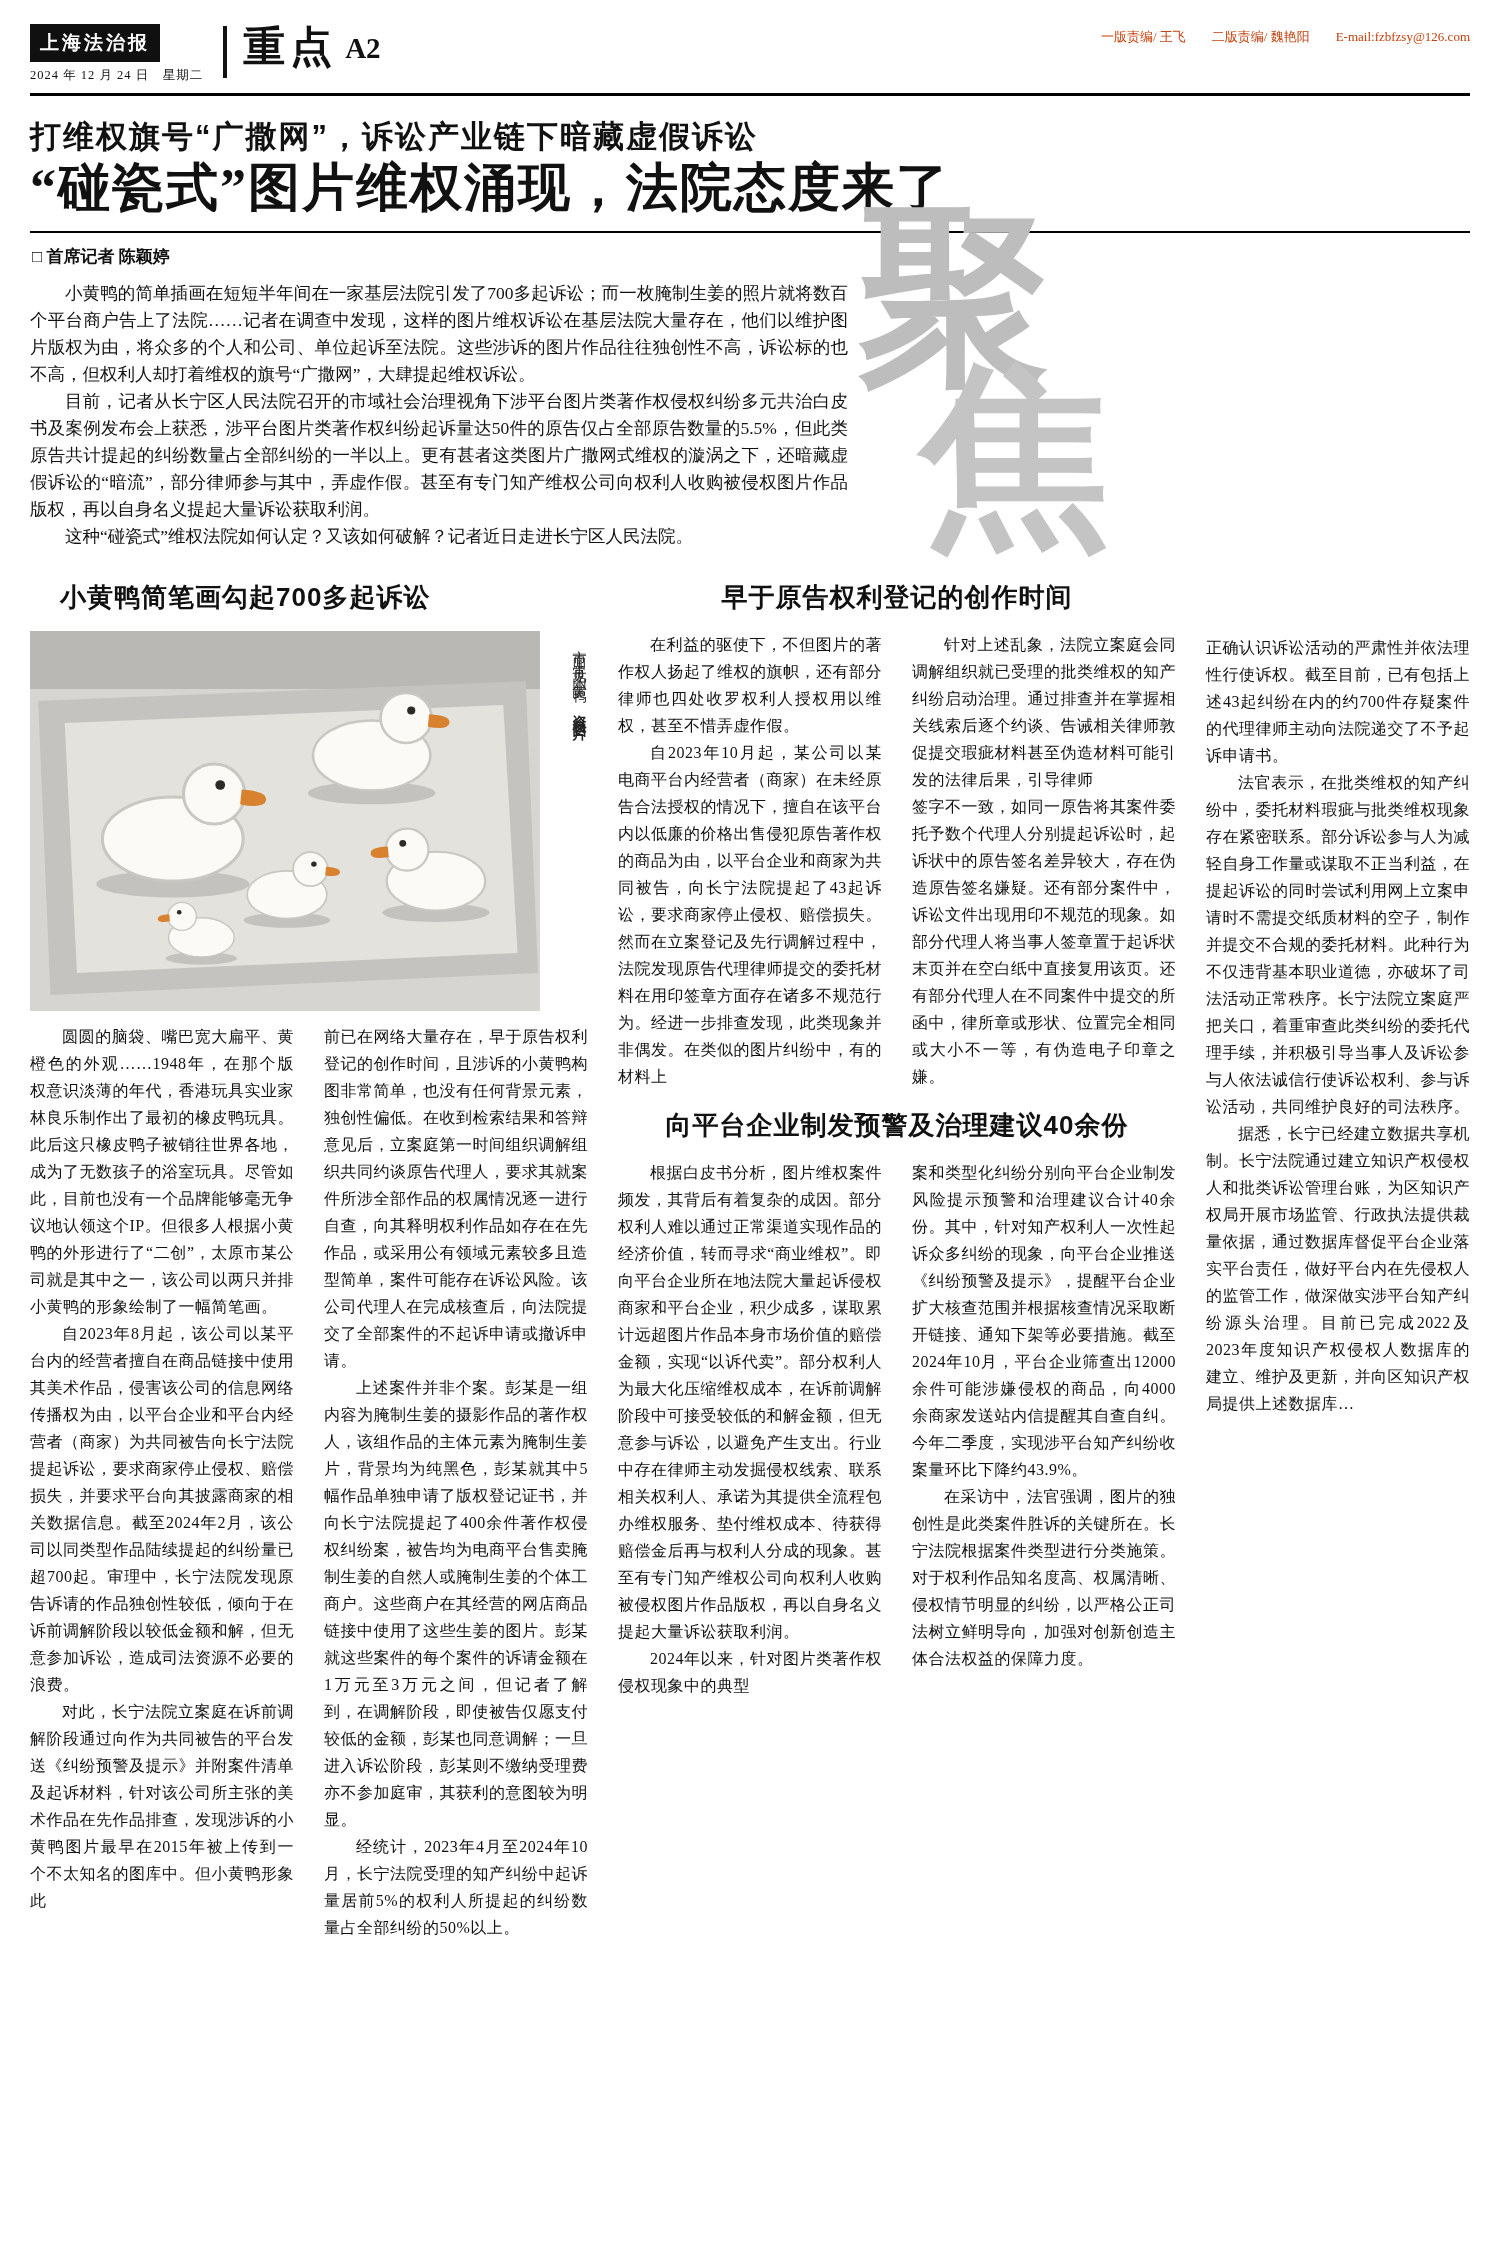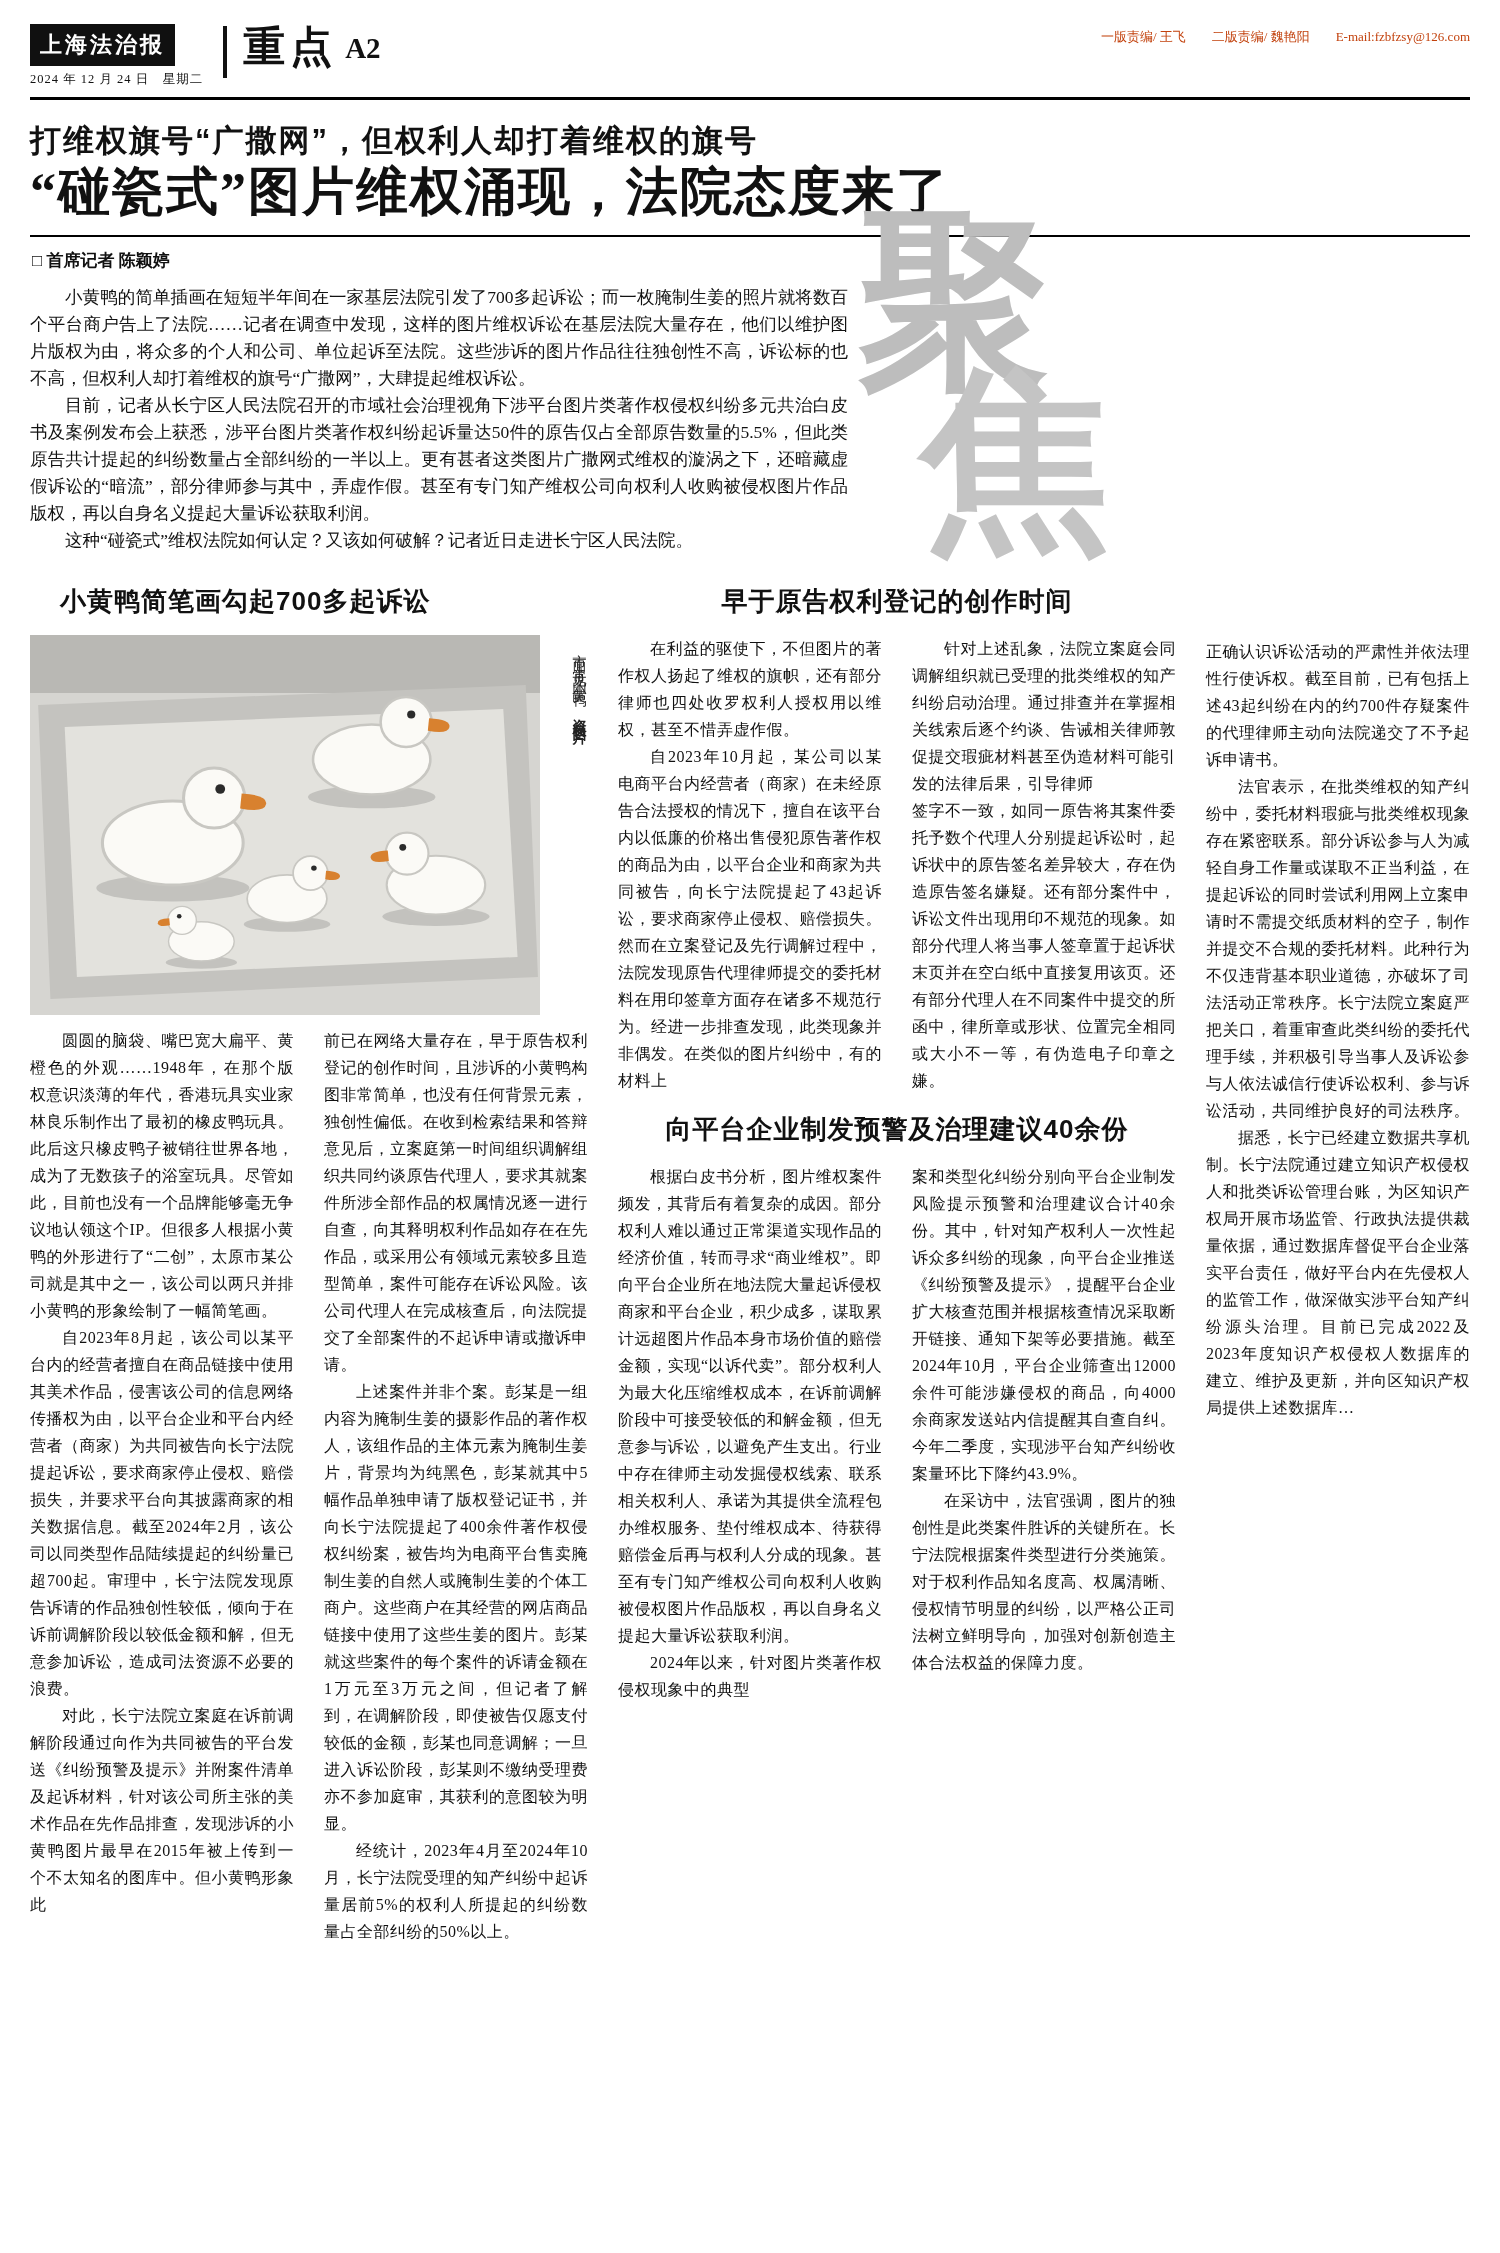--- a/index.html
+++ b/index.html
@@ -10,21 +10,21 @@
     padding: 24px 30px 30px 30px;
     font-family: "Liberation Serif", serif;
   }
 
   
   .masthead { display: flex; align-items: flex-start; }
   .mast-left { display: flex; flex-direction: column; }
   .logo {
     background: #101010; color: #fff; display: inline-block;
     font-family: "Liberation Sans", sans-serif; font-weight: bold;
-    font-size: 22px; letter-spacing: 3px; padding: 6px 10px; width: max-content;
+    font-size: 19px; letter-spacing: 3px; padding: 6px 10px; width: max-content;
   }
   .mast-date { font-size: 12.5px; margin-top: 5px; letter-spacing: 1px; }
   .mast-divider { width: 4px; height: 52px; background: #111; margin: 2px 16px 0 20px; }
   .section-label {
     font-family: "Liberation Sans", sans-serif; font-weight: bold;
     font-size: 42px; line-height: 1.1; letter-spacing: 5px;
   }
   .page-number {
     font-family: "Liberation Serif", serif; font-weight: bold;
     font-size: 29px; margin: 8px 0 6px 8px;
@@ -99,21 +99,21 @@
       <div class="mast-date">2024 年 12 月 24 日　星期二</div>
     </div>
     <div class="mast-divider"></div>
     <div class="section-label">重点</div>
     <div class="page-number">A2</div>
     <div class="editors">一版责编/ 王飞　　二版责编/ 魏艳阳　　E-mail:fzbfzsy@126.com</div>
   </header>
   <div class="mast-rule"></div>
 
   <section class="headline-block">
-    <div class="kicker">打维权旗号“广撒网”，但权利人却打着维权的旗号</div>
+    <div class="kicker">打维权旗号“广撒网”，诉讼产业链下暗藏虚假诉讼</div>
     <h1 class="main-title">“碰瓷式”图片维权涌现，法院态度来了</h1>
     <div class="title-rule"></div>
     <div class="byline">□  首席记者  陈颖婷</div>
     <div class="lead">
         <p class="para ind">小黄鸭的简单插画在短短半年间在一家基层法院引发了700多起诉讼；而一枚腌制生姜的照片就将数百个平台商户告上了法院……记者在调查中发现，这样的图片维权诉讼在基层法院大量存在，他们以维护图片版权为由，将众多的个人和公司、单位起诉至法院。这些涉诉的图片作品往往独创性不高，诉讼标的也不高，但权利人却打着维权的旗号“广撒网”，大肆提起维权诉讼。</p>
         <p class="para ind">目前，记者从长宁区人民法院召开的市域社会治理视角下涉平台图片类著作权侵权纠纷多元共治白皮书及案例发布会上获悉，涉平台图片类著作权纠纷起诉量达50件的原告仅占全部原告数量的5.5%，但此类原告共计提起的纠纷数量占全部纠纷的一半以上。更有甚者这类图片广撒网式维权的漩涡之下，还暗藏虚假诉讼的“暗流”，部分律师参与其中，弄虚作假。甚至有专门知产维权公司向权利人收购被侵权图片作品版权，再以自身名义提起大量诉讼获取利润。</p>
         <p class="para ind">这种“碰瓷式”维权法院如何认定？又该如何破解？记者近日走进长宁区人民法院。</p>
       </div>
     <div class="watermark">
       <span class="wm wm1">聚</span>

